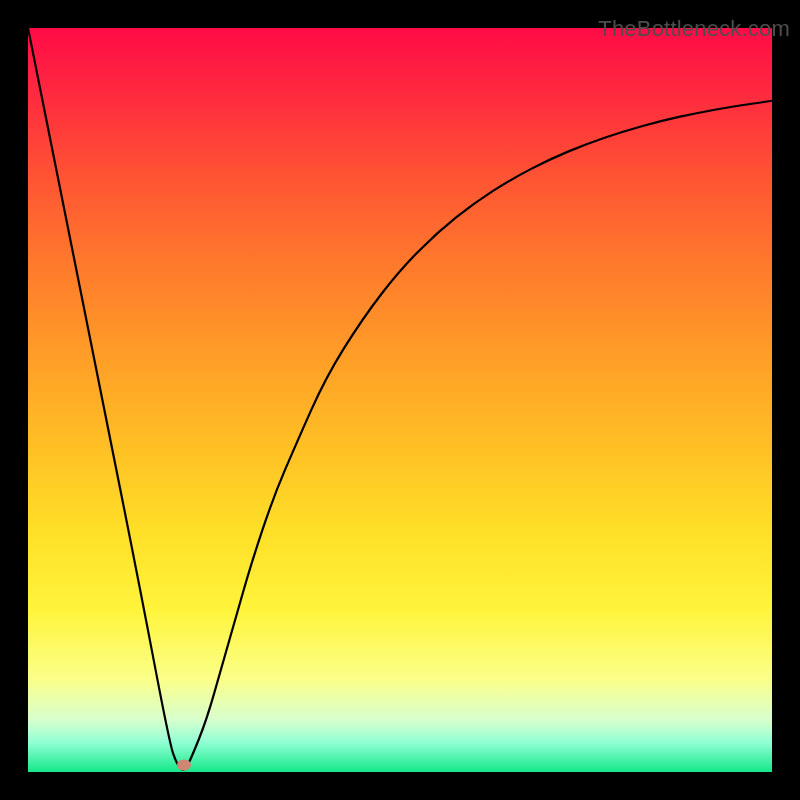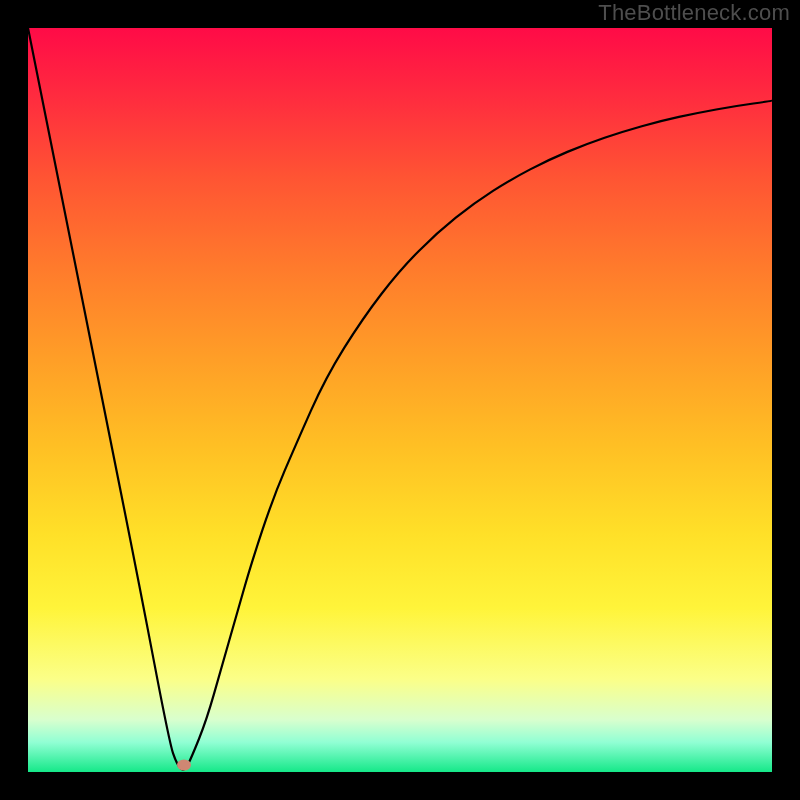--- a/index.html
+++ b/index.html
@@ -40,21 +40,21 @@
   }
   .curve-svg {
     position: absolute;
     left: 0;
     top: 0;
     width: 744px;
     height: 744px;
   }
   .watermark {
     position: absolute;
-    top: 0;
+    top: 16px;
     right: 10px;
     color: #4e4e4e;
     font-size: 22px;
     letter-spacing: 0.2px;
     font-weight: 500;
   }
   .marker {
     position: absolute;
     width: 14px;
     height: 11px;

